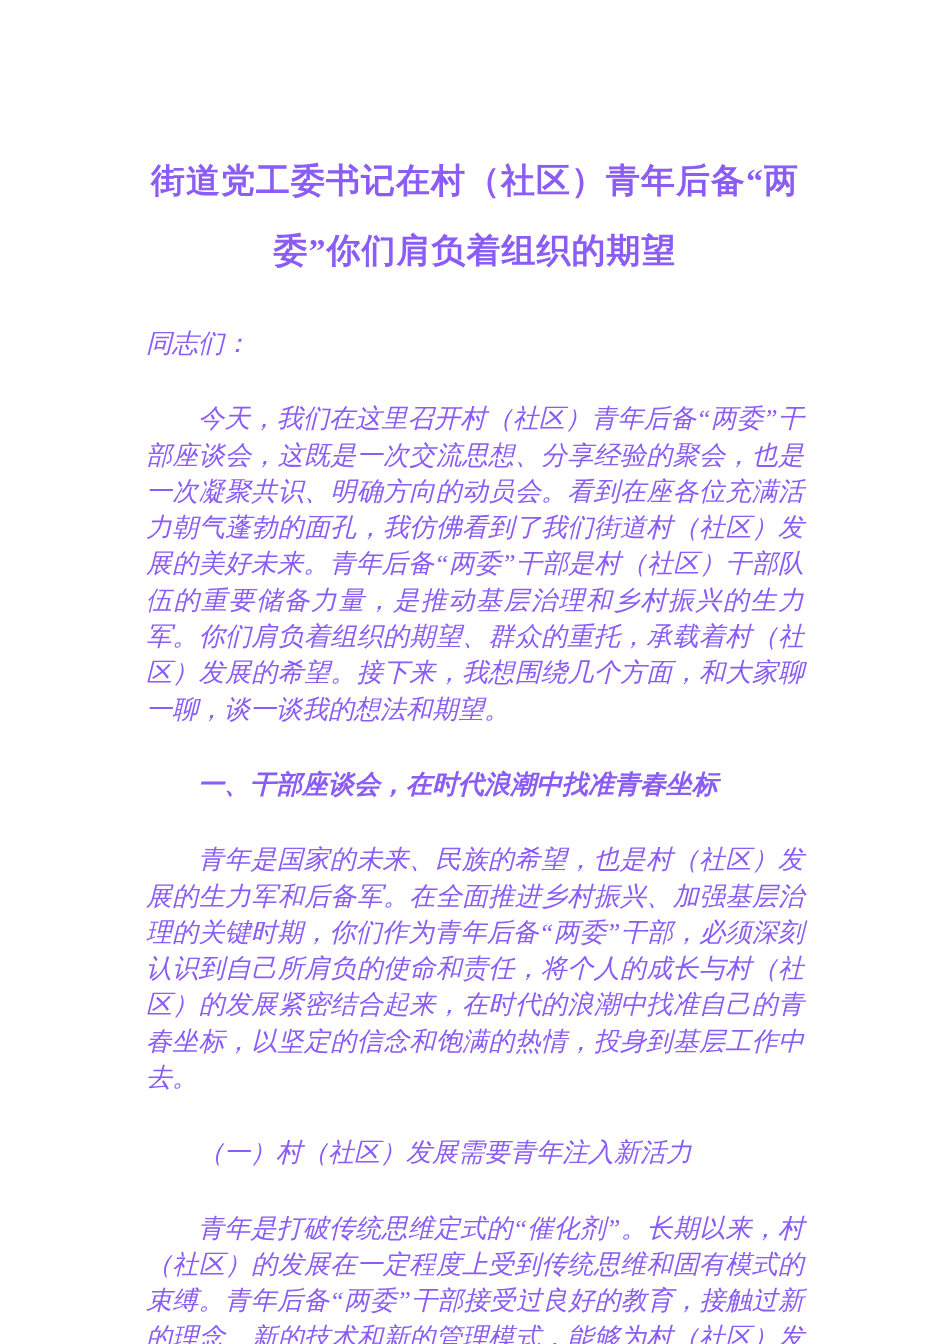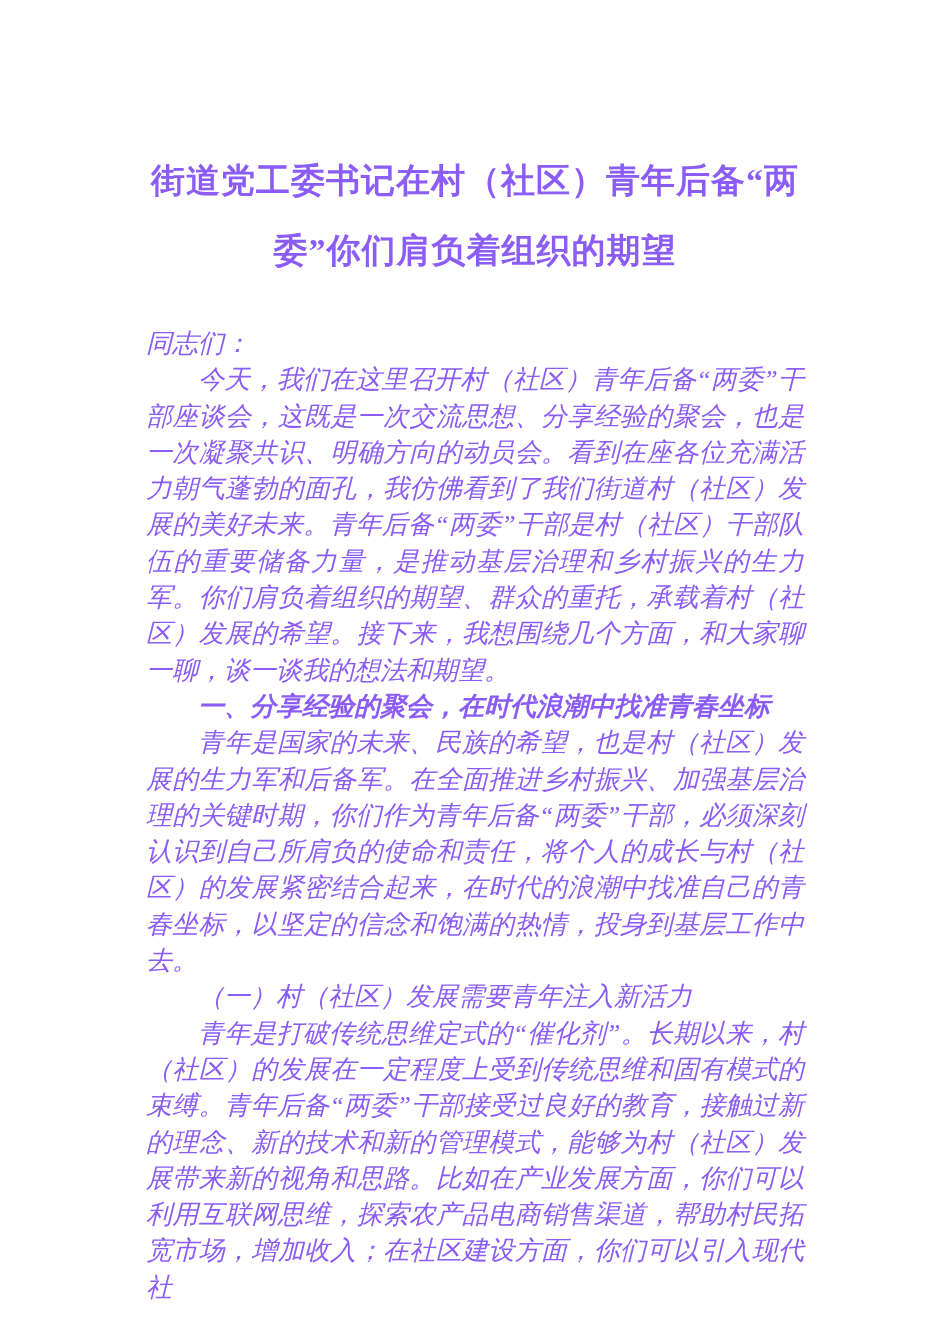--- a/index.html
+++ b/index.html
@@ -30,33 +30,33 @@
     margin: 0;
     font-size: 26px;
     line-height: 36.3px;
     text-align: justify;
     text-justify: inter-ideograph;
     word-break: break-all;
     font-style: italic;
   }
   .para.body,
   .para.heading,
-  .para.subheading { text-indent: 2em; }
+  .para.subheading { text-indent: 2em; margin-top: 39px; }
   .para.salutation { text-indent: 0; }
   .para.heading { font-weight: 700; }
 </style>
 </head>
 <body>
 
 <div class="page">
   <header class="doc-title">
     <div class="title-line">街道党工委书记在村（社区）青年后备“两</div>
     <div class="title-line">委”你们肩负着组织的期望</div>
   </header>
   <main class="doc-body">
       <p class="para salutation">同志们：</p>
       <p class="para body">今天，我们在这里召开村（社区）青年后备“两委”干部座谈会，这既是一次交流思想、分享经验的聚会，也是一次凝聚共识、明确方向的动员会。看到在座各位充满活力朝气蓬勃的面孔，我仿佛看到了我们街道村（社区）发展的美好未来。青年后备“两委”干部是村（社区）干部队伍的重要储备力量，是推动基层治理和乡村振兴的生力军。你们肩负着组织的期望、群众的重托，承载着村（社区）发展的希望。接下来，我想围绕几个方面，和大家聊一聊，谈一谈我的想法和期望。</p>
-      <p class="para heading">一、分享经验的聚会，在时代浪潮中找准青春坐标</p>
+      <p class="para heading">一、干部座谈会，在时代浪潮中找准青春坐标</p>
       <p class="para body">青年是国家的未来、民族的希望，也是村（社区）发展的生力军和后备军。在全面推进乡村振兴、加强基层治理的关键时期，你们作为青年后备“两委”干部，必须深刻认识到自己所肩负的使命和责任，将个人的成长与村（社区）的发展紧密结合起来，在时代的浪潮中找准自己的青春坐标，以坚定的信念和饱满的热情，投身到基层工作中去。</p>
       <p class="para subheading">（一）村（社区）发展需要青年注入新活力</p>
       <p class="para body">青年是打破传统思维定式的“催化剂”。长期以来，村（社区）的发展在一定程度上受到传统思维和固有模式的束缚。青年后备“两委”干部接受过良好的教育，接触过新的理念、新的技术和新的管理模式，能够为村（社区）发展带来新的视角和思路。比如在产业发展方面，你们可以利用互联网思维，探索农产品电商销售渠道，帮助村民拓宽市场，增加收入；在社区建设方面，你们可以引入现代社</p>
     </main>
 </div>
 
 </body></html>

